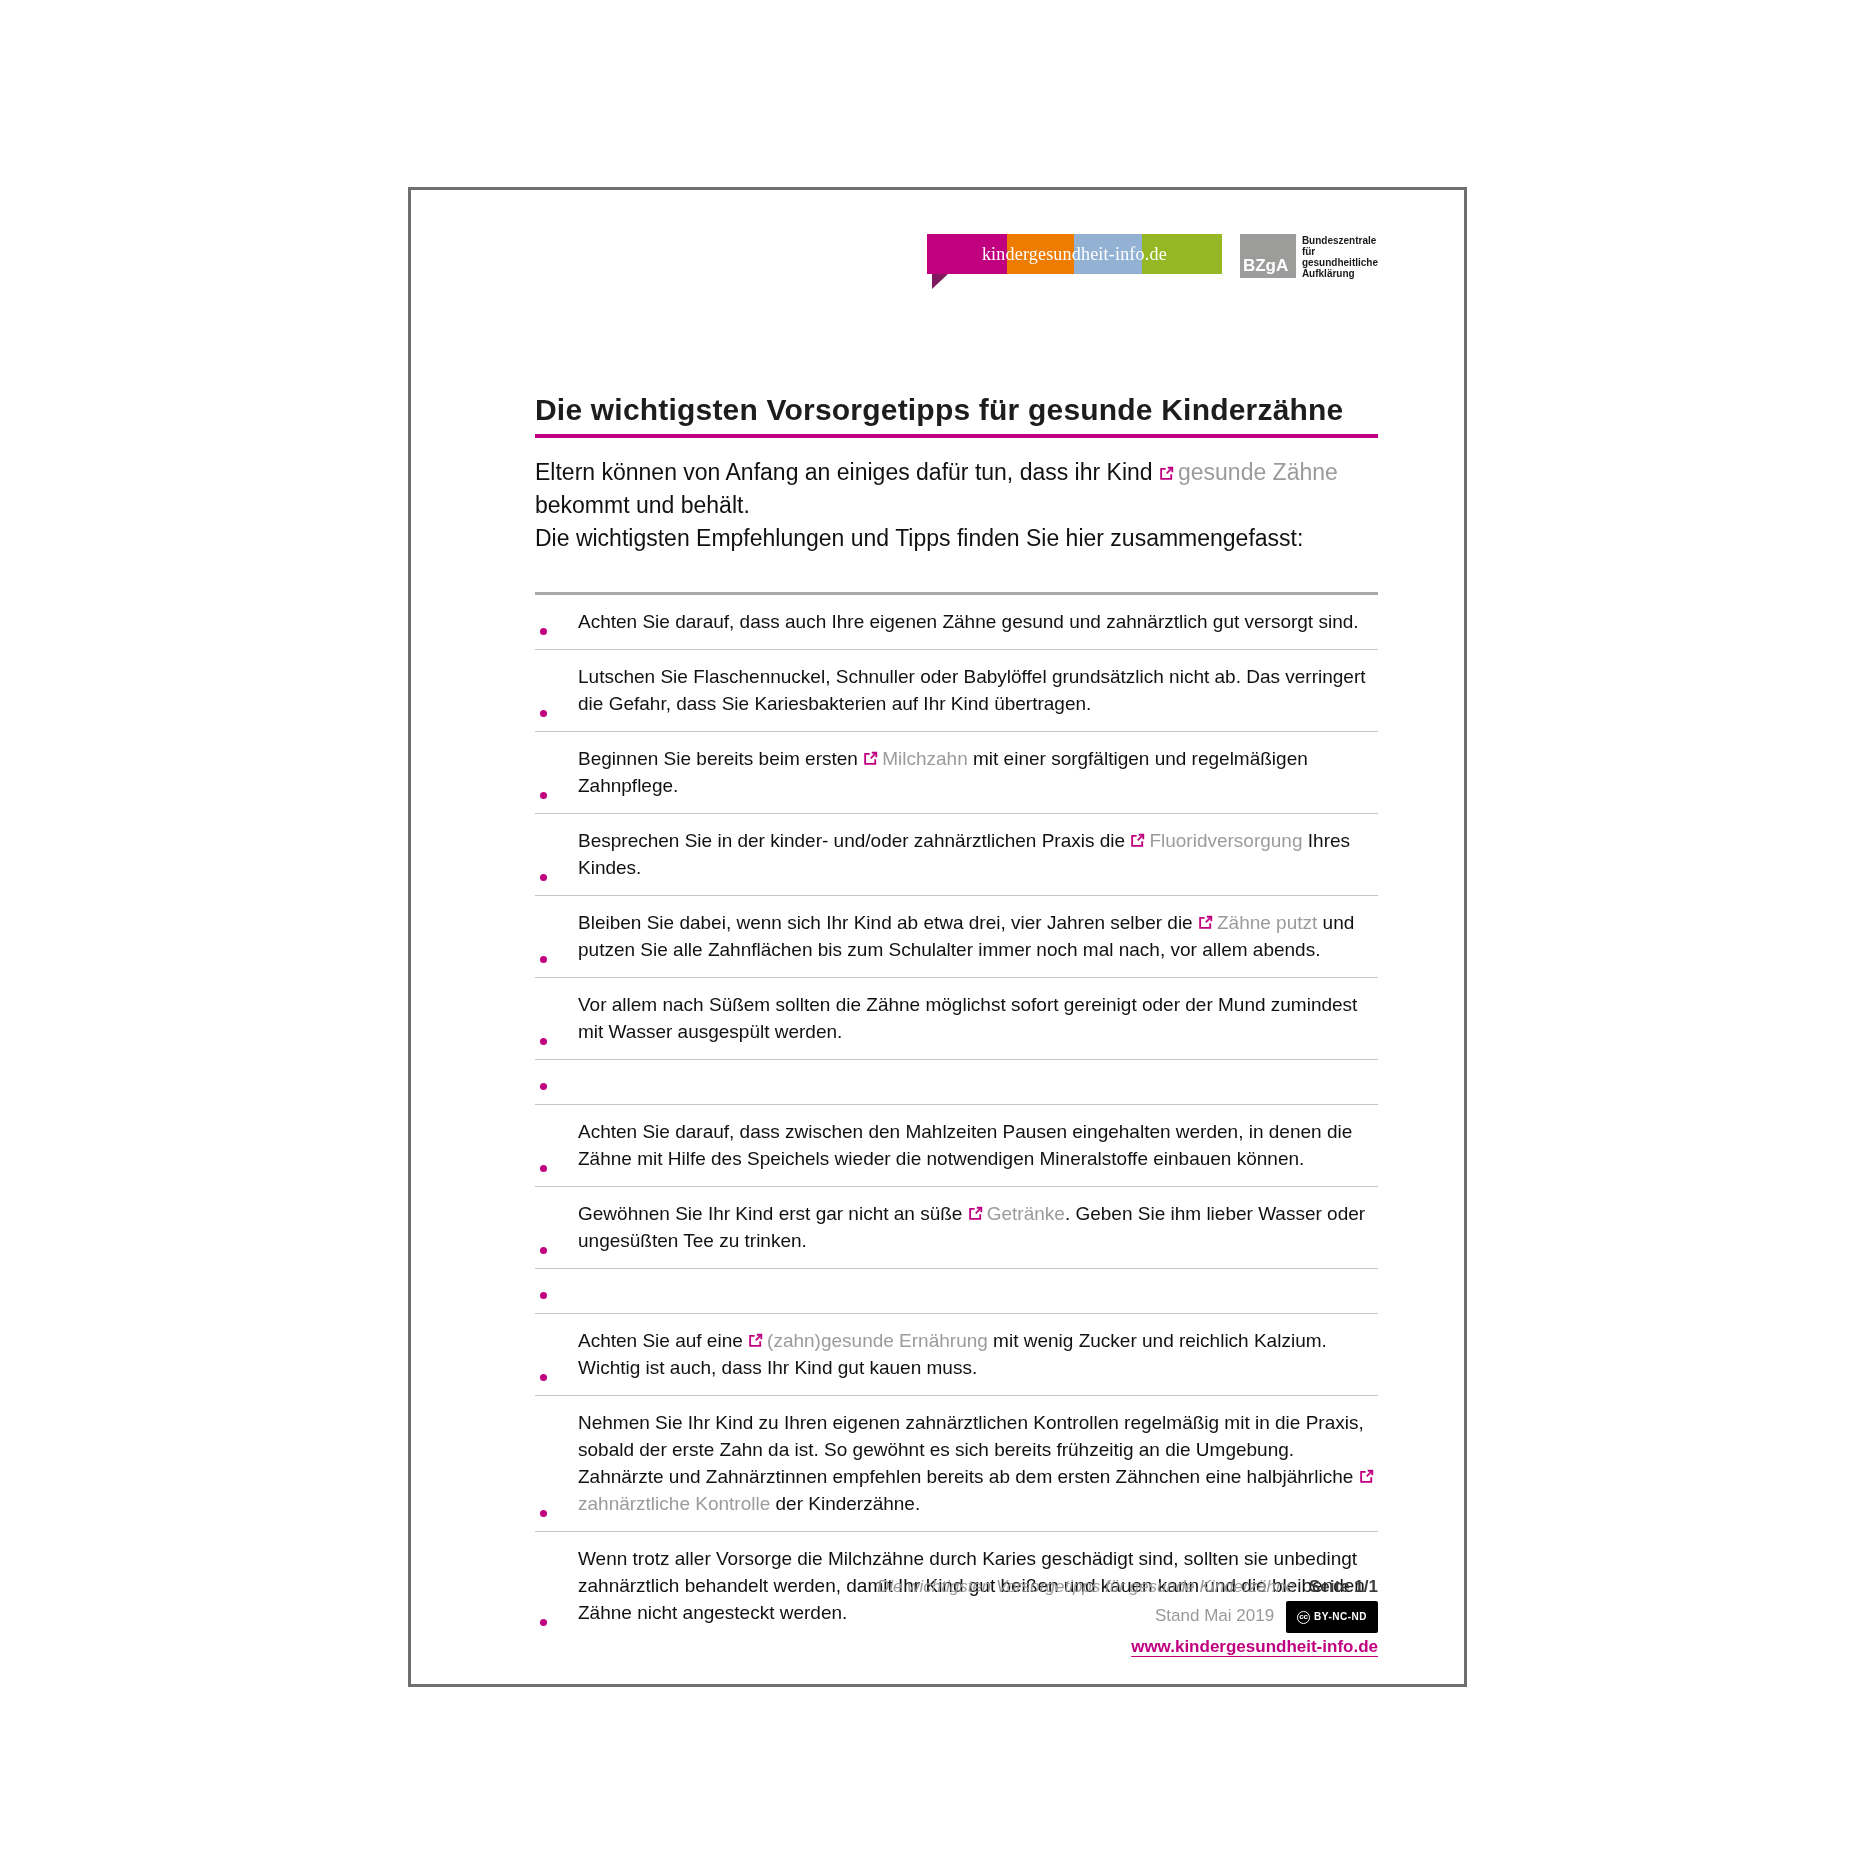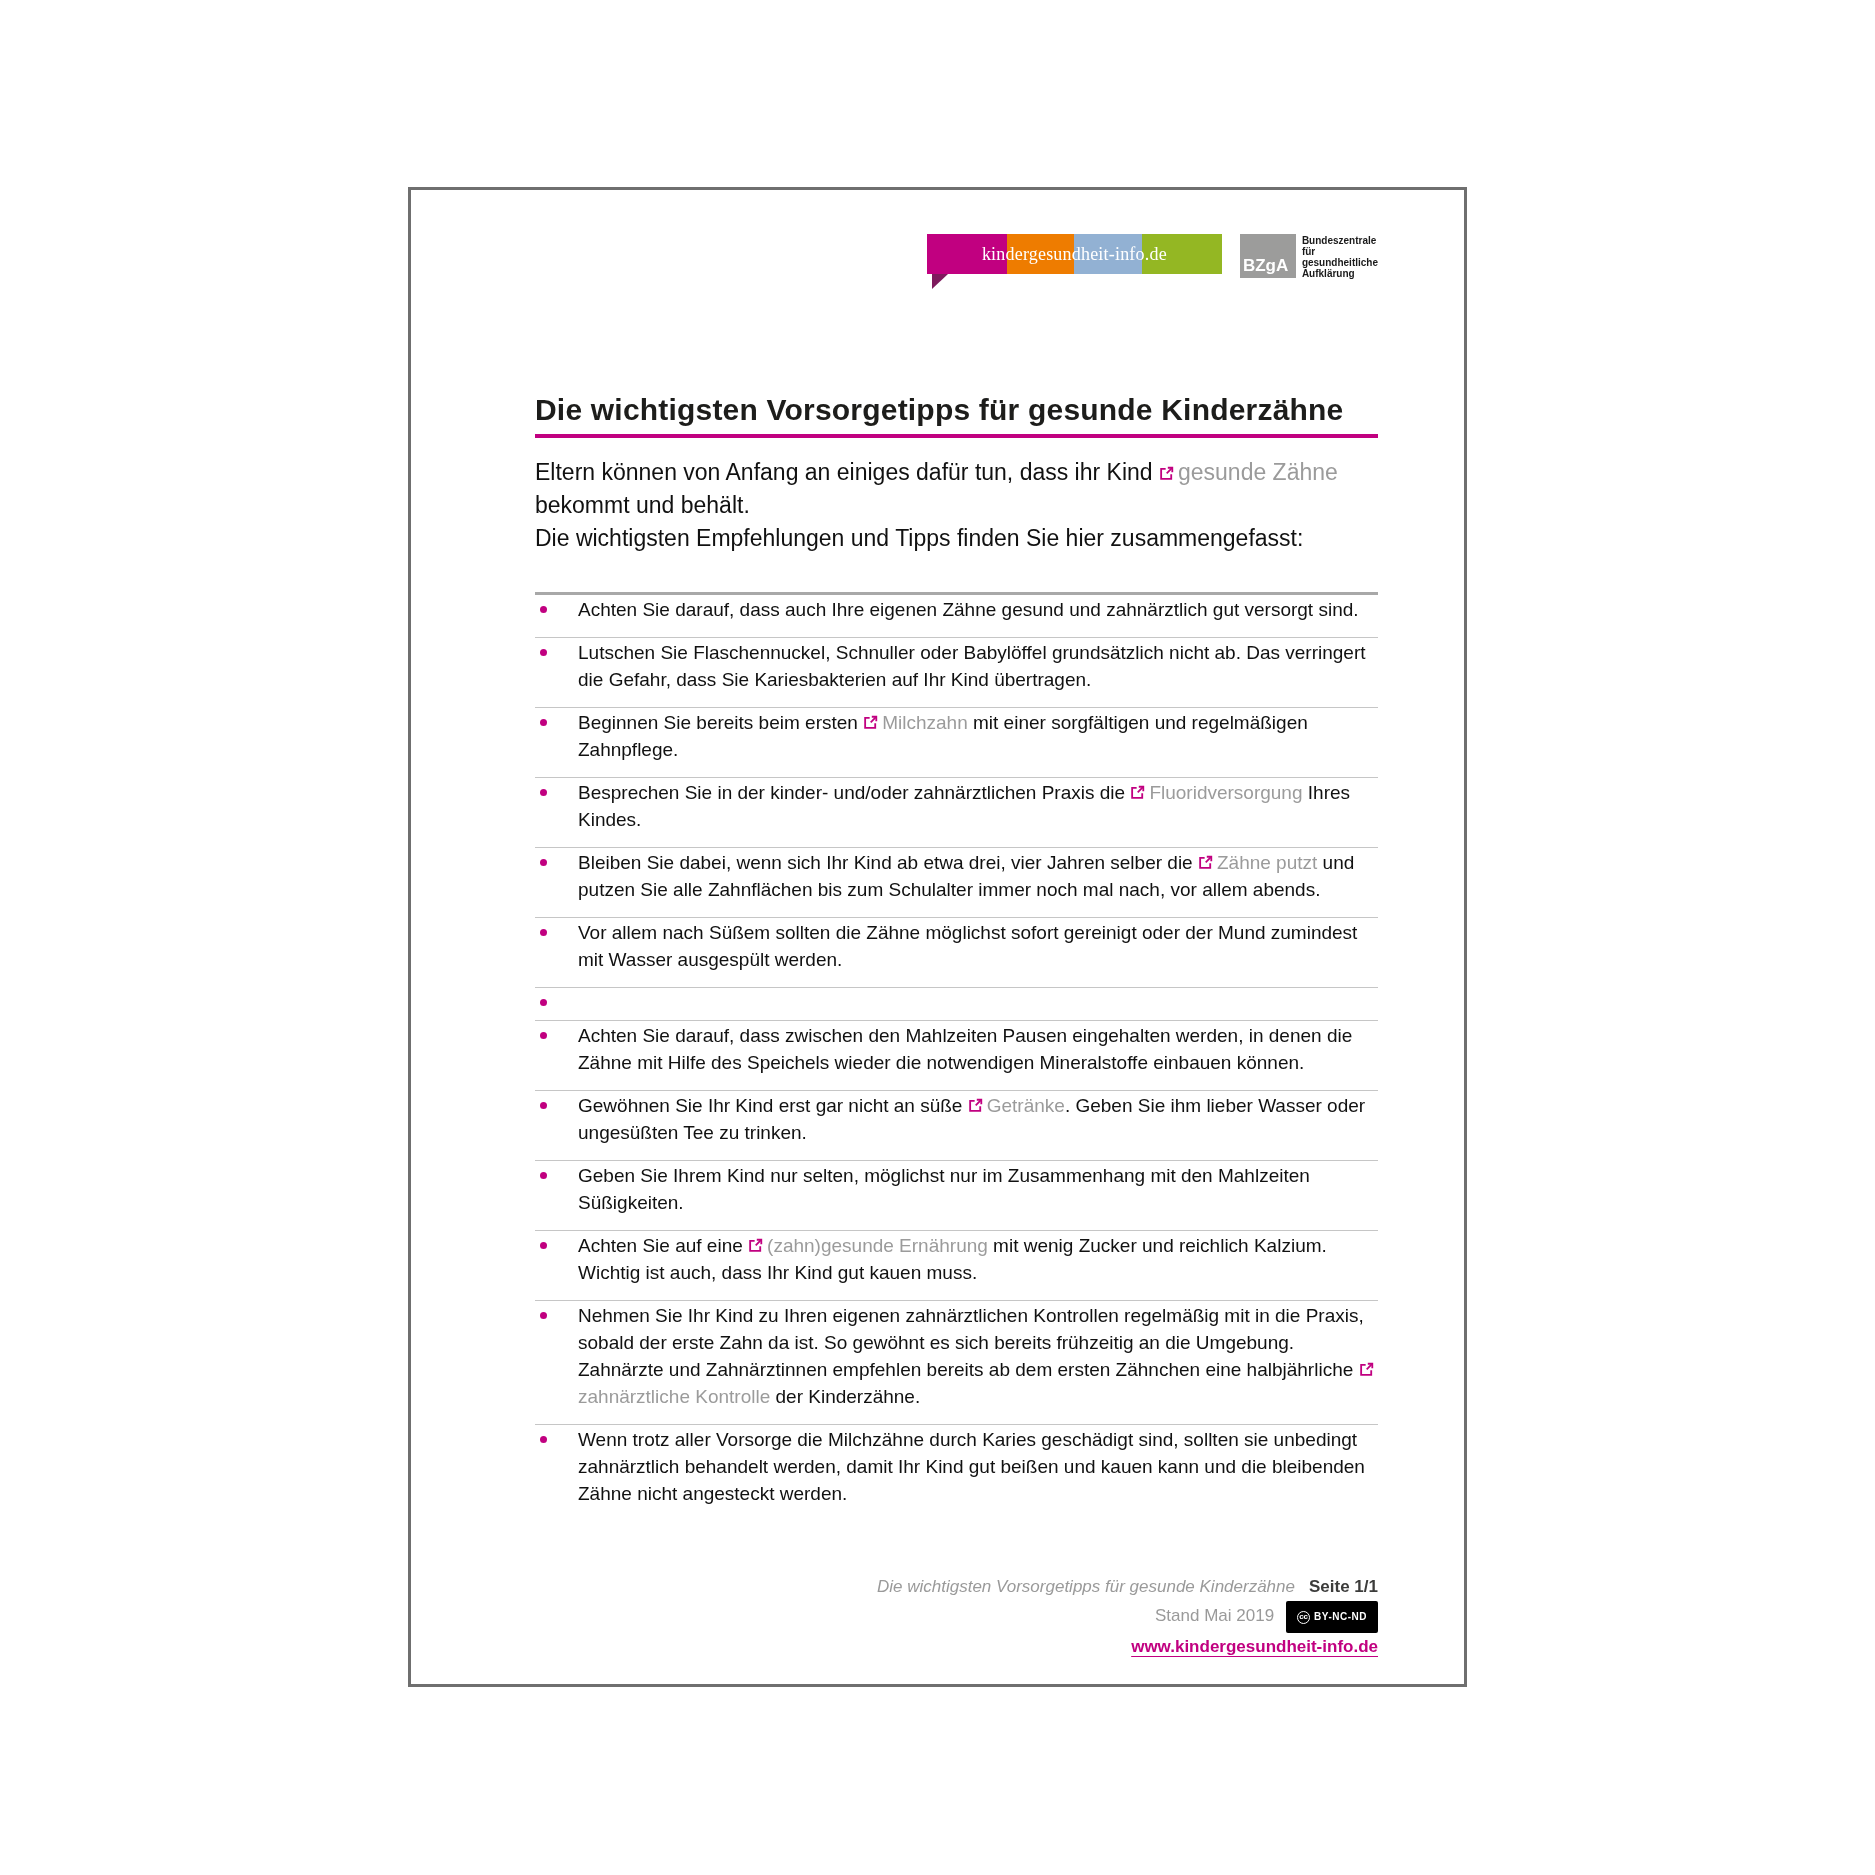--- a/index.html
+++ b/index.html
@@ -42,21 +42,21 @@
     margin:0;font-size:30px;line-height:34px;font-weight:bold;color:#1d1d1b;letter-spacing:.2px;
   }
   .title-rule{height:4px;background:#c10080;margin-top:7px;}
 
   
   .intro{margin-top:18px;font-size:23px;line-height:33px;color:#111;}
 
   
   .tips{margin-top:37px;}
   .tip{
-    display:flex;align-items:flex-start;padding:1px 0 14px 0;border-top:1px solid #c6c6c6;
+    display:flex;align-items:flex-end;padding:13px 0 14px 0;border-top:1px solid #c6c6c6;
   }
   .tip:first-child{border-top:3px solid #a8a8a8;}
   .bullet{
     flex:none;width:7px;height:7px;border-radius:50%;background:#c10080;margin:10px 0 0 5px;
   }
   .tip-text{margin-left:31px;font-size:19px;line-height:27px;color:#111;}
 
   
   .ext-link{color:#9b9b9b;white-space:normal;}
   .ext-link svg{vertical-align:-1px;margin-right:4px;}
@@ -166,21 +166,20 @@
         <div class="tip">
           <span class="bullet"></span>
           <div class="tip-text"><span>Gewöhnen Sie Ihr Kind erst gar nicht an süße </span><span class="ext-link"><svg width="15" height="15" viewBox="0 0 14 14">
                 <path d="M6.2 2.6 H2 V12 h9.4 V7.8" fill="none" stroke="#c10080" stroke-width="1.7"></path>
                 <path d="M8.2 1.6 h4.2 v4.2" fill="none" stroke="#c10080" stroke-width="1.7"></path>
                 <path d="M12 2 L7.2 6.8" fill="none" stroke="#c10080" stroke-width="1.7"></path>
               </svg><span>Getränke</span></span><span>. Geben Sie ihm lieber Wasser oder ungesüßten Tee zu trinken.</span></div>
         </div>
         <div class="tip">
           <span class="bullet"></span>
-          <div class="tip-text"><span>Geben Sie Ihrem Kind nur selten, möglichst nur im Zusammenhang mit den Mahlzeiten Süßigkeiten.</span></div>
         </div>
         <div class="tip">
           <span class="bullet"></span>
           <div class="tip-text"><span>Achten Sie auf eine </span><span class="ext-link"><svg width="15" height="15" viewBox="0 0 14 14">
                 <path d="M6.2 2.6 H2 V12 h9.4 V7.8" fill="none" stroke="#c10080" stroke-width="1.7"></path>
                 <path d="M8.2 1.6 h4.2 v4.2" fill="none" stroke="#c10080" stroke-width="1.7"></path>
                 <path d="M12 2 L7.2 6.8" fill="none" stroke="#c10080" stroke-width="1.7"></path>
               </svg><span>(zahn)gesunde Ernährung</span></span><span> mit wenig Zucker und reichlich Kalzium. Wichtig ist auch, dass Ihr Kind gut kauen muss.</span></div>
         </div>
         <div class="tip">

